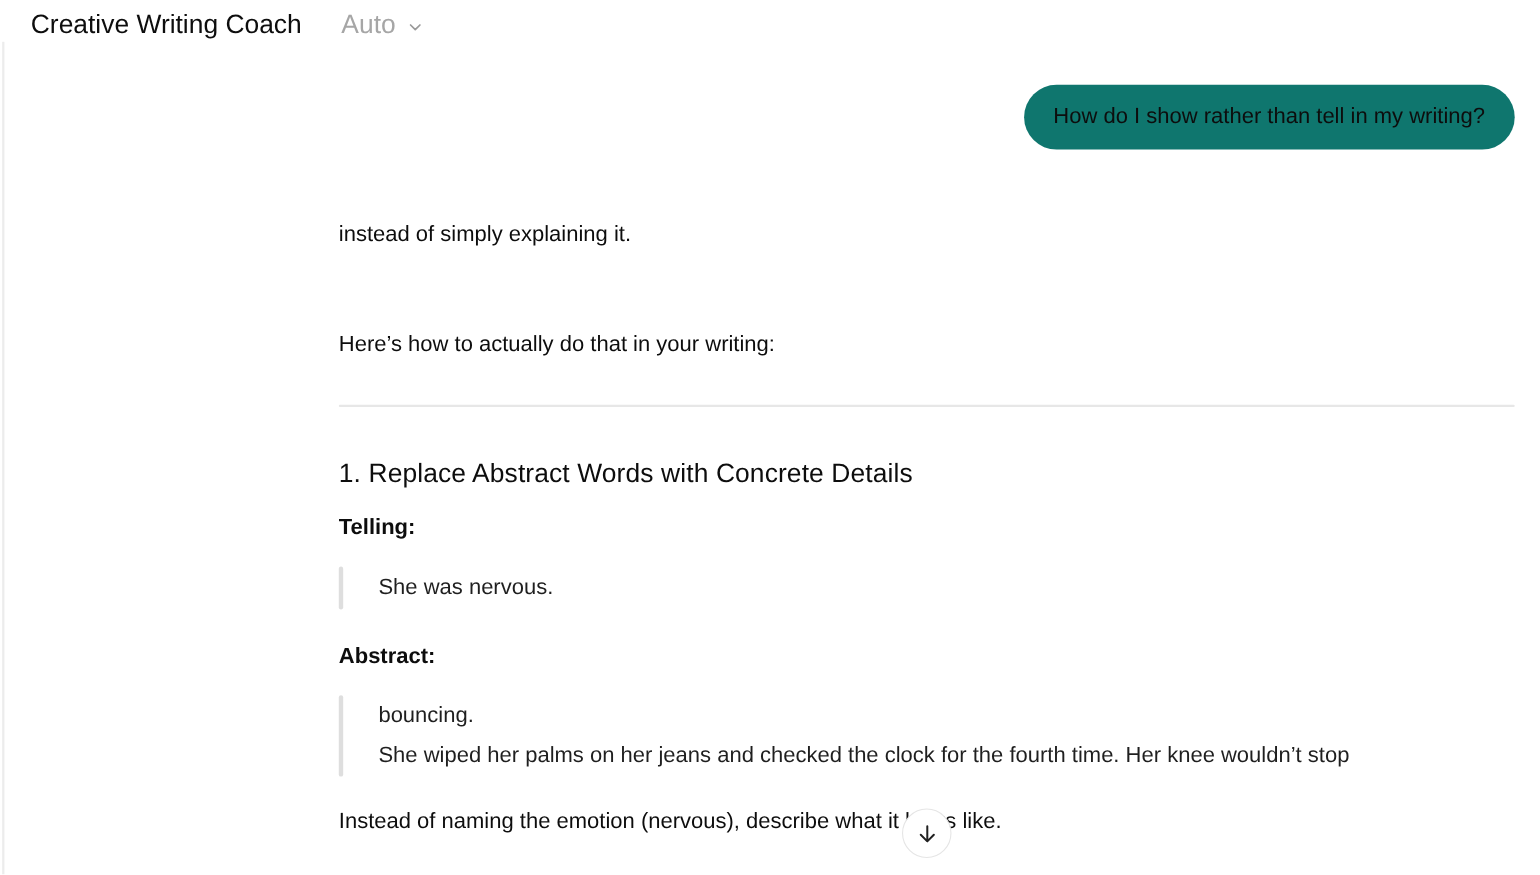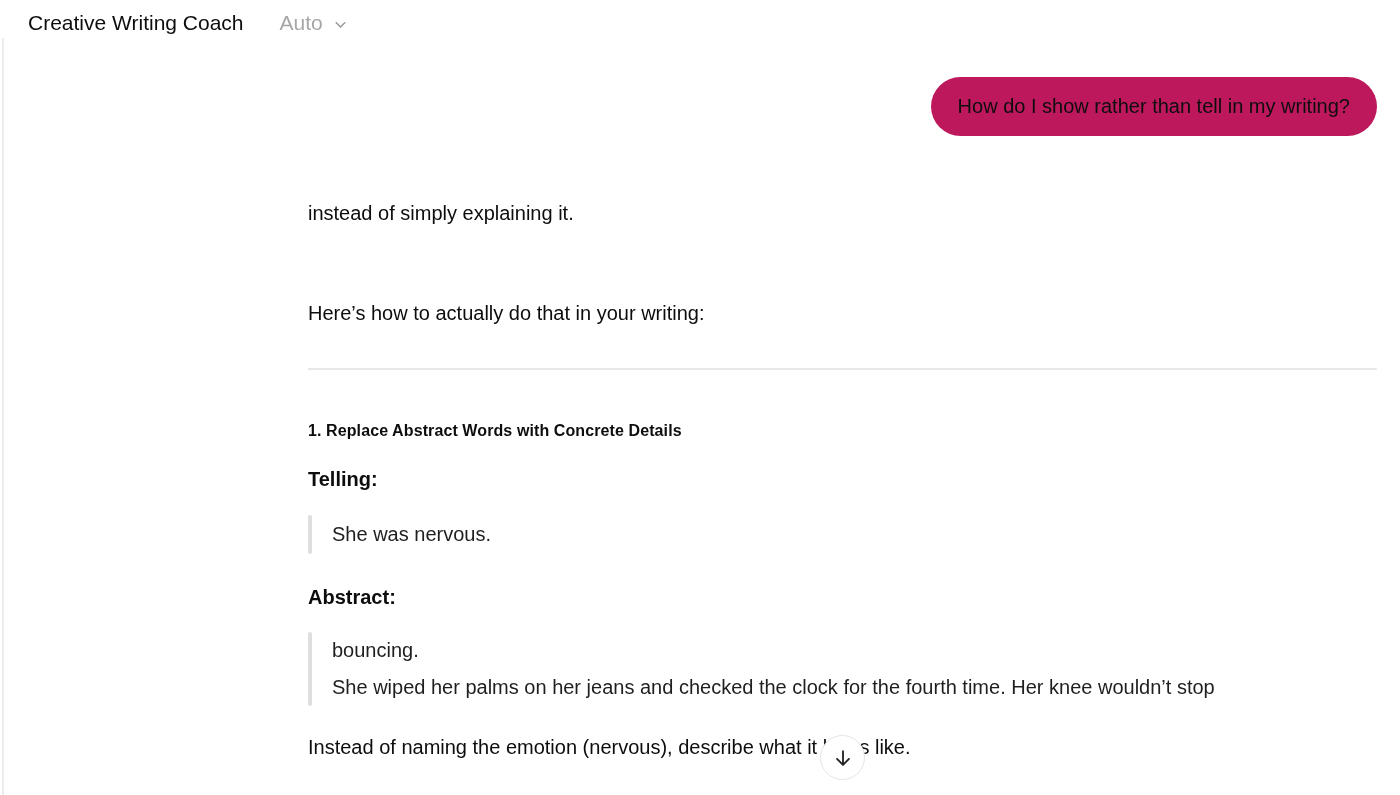--- a/index.html
+++ b/index.html
@@ -19,36 +19,36 @@
     background: #ececec;
   }
 
   
   .app-header {
     position: absolute;
     left: 28px; top: 9px;
     display: flex;
     align-items: center;
     gap: 8px;
-    font-size: 21px;
+    font-size: 24px;
     line-height: 28px;
     cursor: pointer;
   }
   .app-header .title { color: #0d0d0d; font-weight: 500; }
   .app-header .model { color: #a6a6a6; font-weight: 400; margin-left: 28px; }
   .app-header .chev { display: flex; align-items: center; margin-left: 1px; padding-top: 2px; }
 
   
   .user-bubble {
     position: absolute;
     top: 77px; right: 23px;
     height: 59px;
     line-height: 59px;
     padding: 0 27px;
-    background: #be185d;
+    background: #0f766e;
     border-radius: 29.5px;
     font-size: 20px;
     color: #0d0d0d;
     white-space: nowrap;
   }
 
   
   .column {
     position: absolute;
     left: 308px; top: 0;
@@ -64,32 +64,32 @@
 
   .divider {
     top: 368px;
     height: 2px;
     background: #e7e7e7;
     border-radius: 1px;
   }
 
   .h3 {
     top: 412px;
-    font-size: 16px;
-    font-weight: 700;
+    font-size: 24px;
+    font-weight: 400;
     line-height: 38px;
     letter-spacing: 0.1px;
   }
 
   .label { font-weight: 700; line-height: 38px; }
   .telling-label { top: 460px; }
   .showing-label { top: 578px; }
 
   .quote {
-    padding-left: 24px;
+    padding-left: 36px;
     color: #1f1f1f;
   }
   .quote .qbar {
     position: absolute;
     left: 0; top: 0; bottom: 0;
     width: 4px;
     border-radius: 2px;
     background: #dedede;
   }
   .quote1 { top: 515px; height: 39px; line-height: 39px; }

